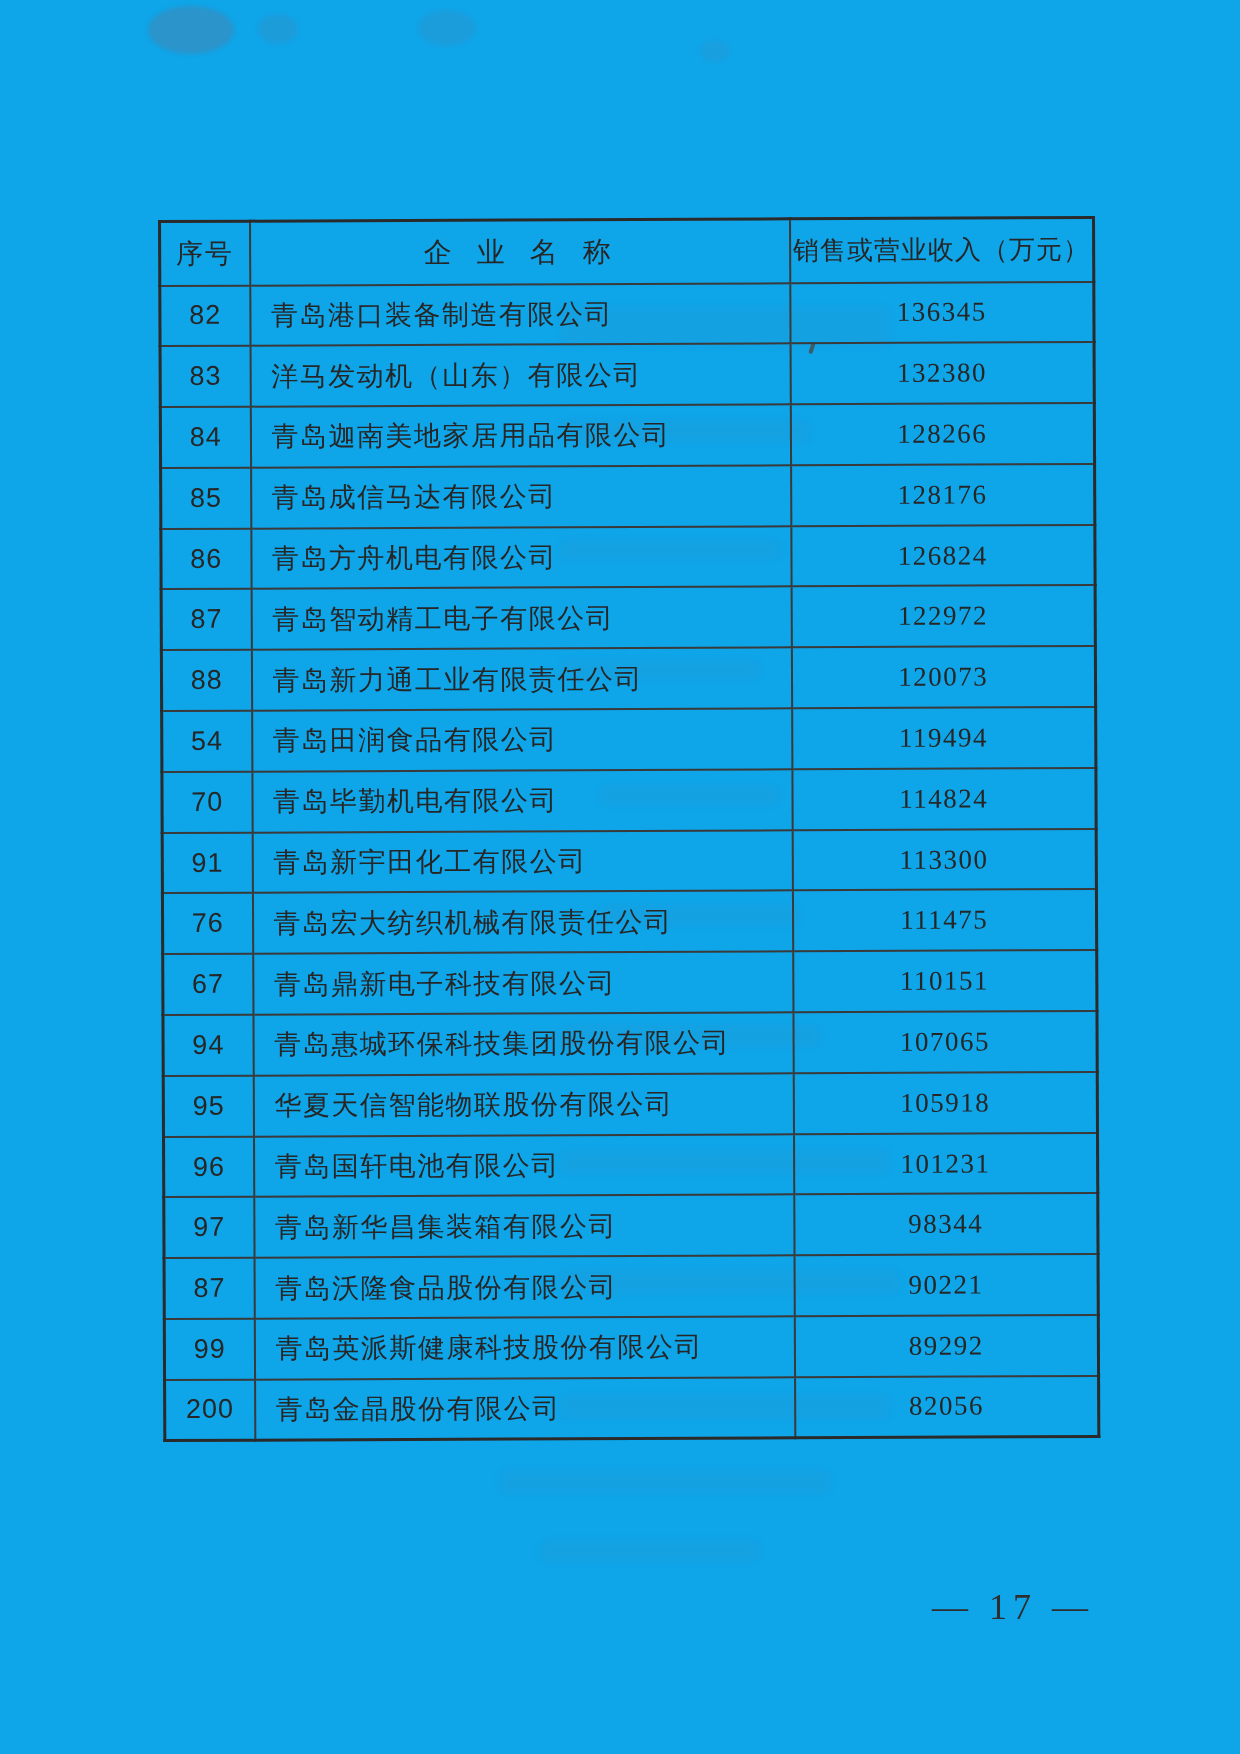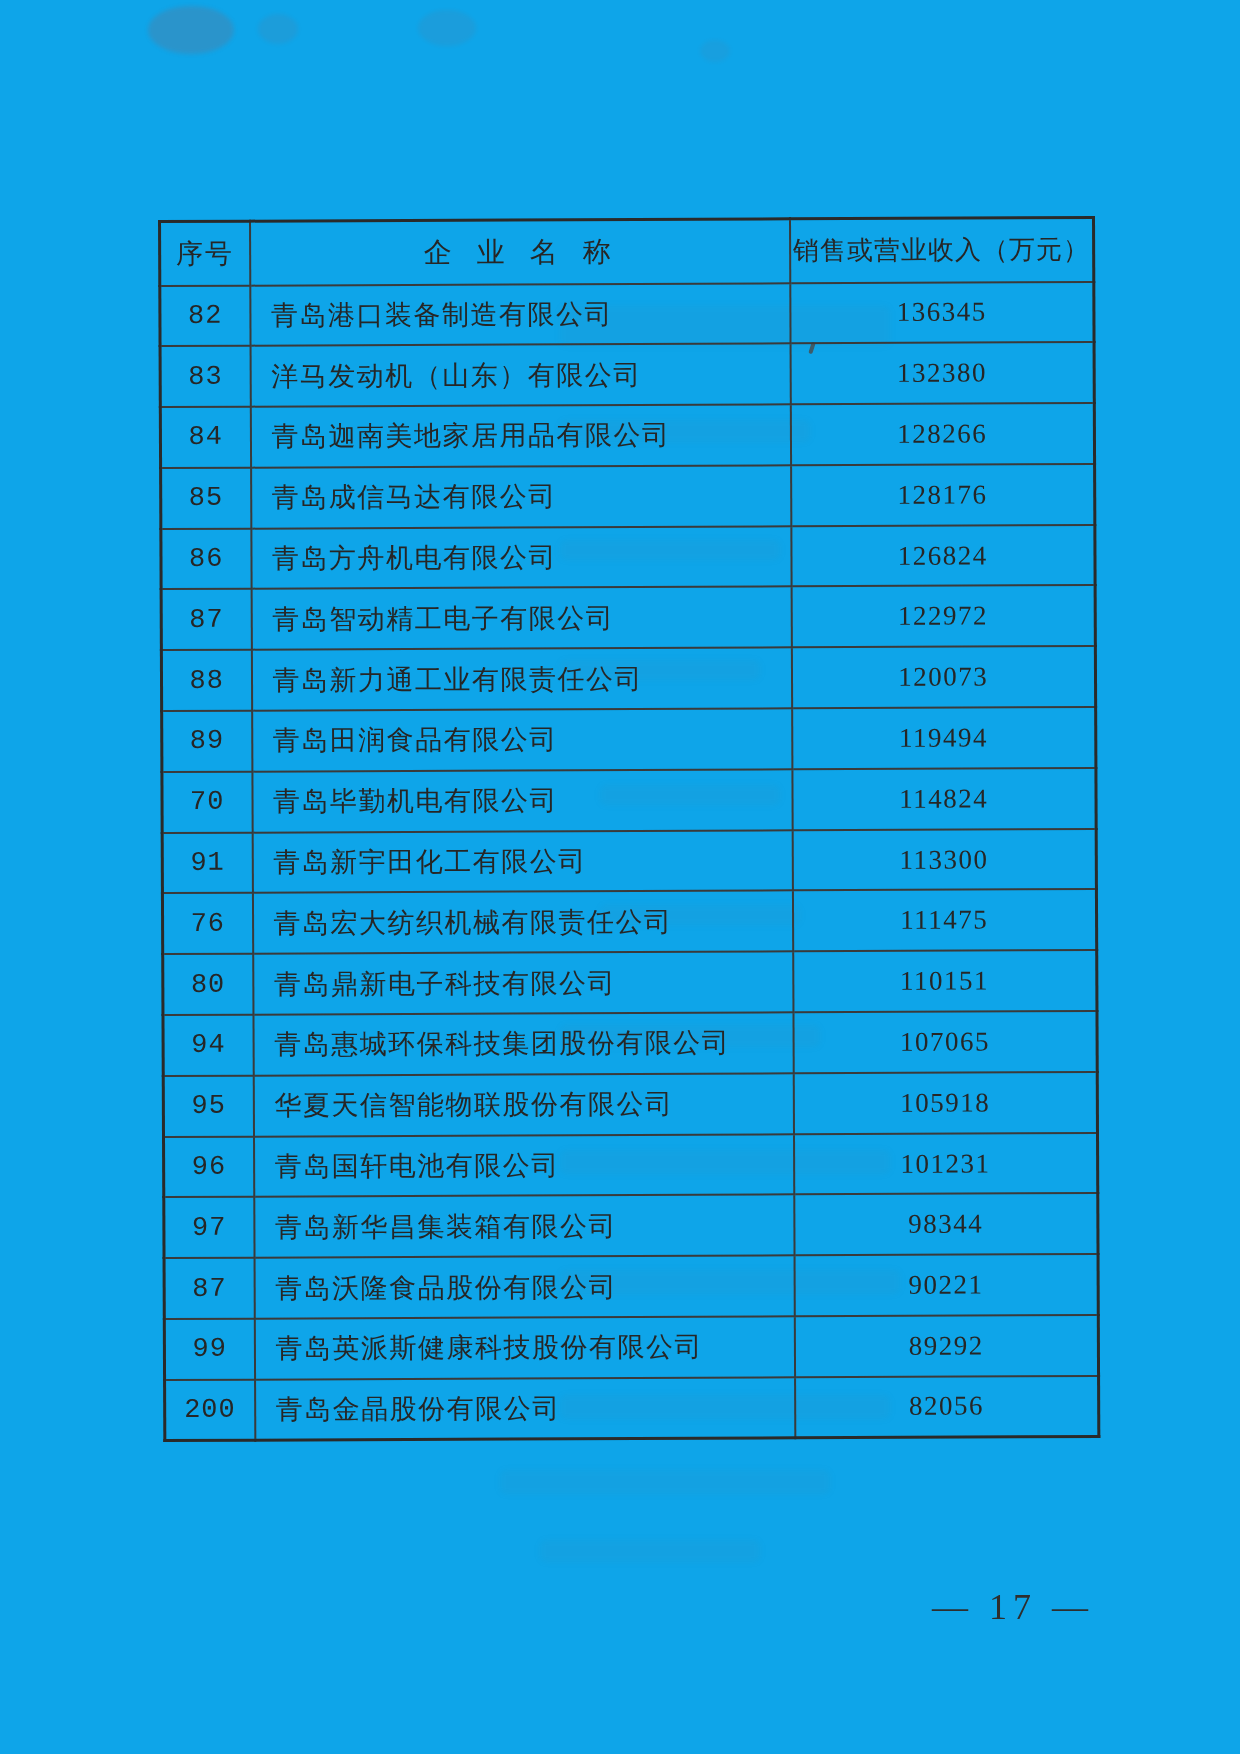--- a/index.html
+++ b/index.html
@@ -76,21 +76,21 @@
   th.h-rank { font-size: 27px; letter-spacing: 2px; }
   th.h-name { font-size: 28px; letter-spacing: 5px; word-spacing: 8px; }
   th.h-rev  { font-size: 26px; letter-spacing: 1px; }
 
   .rank-table tbody td { height: 60.8px; font-size: 27px; }
 
   td.c-rank {
     text-align: center;
     font-size: 25px;
     letter-spacing: 1px;
-    font-family: Liberation Mono, monospace;
+    font-family: Liberation Sans, sans-serif;
   }
   td.c-name {
     text-align: left;
     padding-left: 20px;
     letter-spacing: 1.5px;
   }
   td.c-revenue {
     text-align: center;
     font-size: 25px;
     letter-spacing: 1.5px;
@@ -177,41 +177,41 @@
           <td class="c-rank">87</td>
           <td class="c-name">青岛智动精工电子有限公司</td>
           <td class="c-revenue">122972</td>
         </tr>
         <tr>
           <td class="c-rank">88</td>
           <td class="c-name">青岛新力通工业有限责任公司</td>
           <td class="c-revenue">120073</td>
         </tr>
         <tr>
-          <td class="c-rank">89</td>
+          <td class="c-rank">54</td>
           <td class="c-name">青岛田润食品有限公司</td>
           <td class="c-revenue">119494</td>
         </tr>
         <tr>
           <td class="c-rank">70</td>
           <td class="c-name">青岛毕勤机电有限公司</td>
           <td class="c-revenue">114824</td>
         </tr>
         <tr>
           <td class="c-rank">91</td>
           <td class="c-name">青岛新宇田化工有限公司</td>
           <td class="c-revenue">113300</td>
         </tr>
         <tr>
           <td class="c-rank">76</td>
           <td class="c-name">青岛宏大纺织机械有限责任公司</td>
           <td class="c-revenue">111475</td>
         </tr>
         <tr>
-          <td class="c-rank">80</td>
+          <td class="c-rank">67</td>
           <td class="c-name">青岛鼎新电子科技有限公司</td>
           <td class="c-revenue">110151</td>
         </tr>
         <tr>
           <td class="c-rank">94</td>
           <td class="c-name">青岛惠城环保科技集团股份有限公司</td>
           <td class="c-revenue">107065</td>
         </tr>
         <tr>
           <td class="c-rank">95</td>

